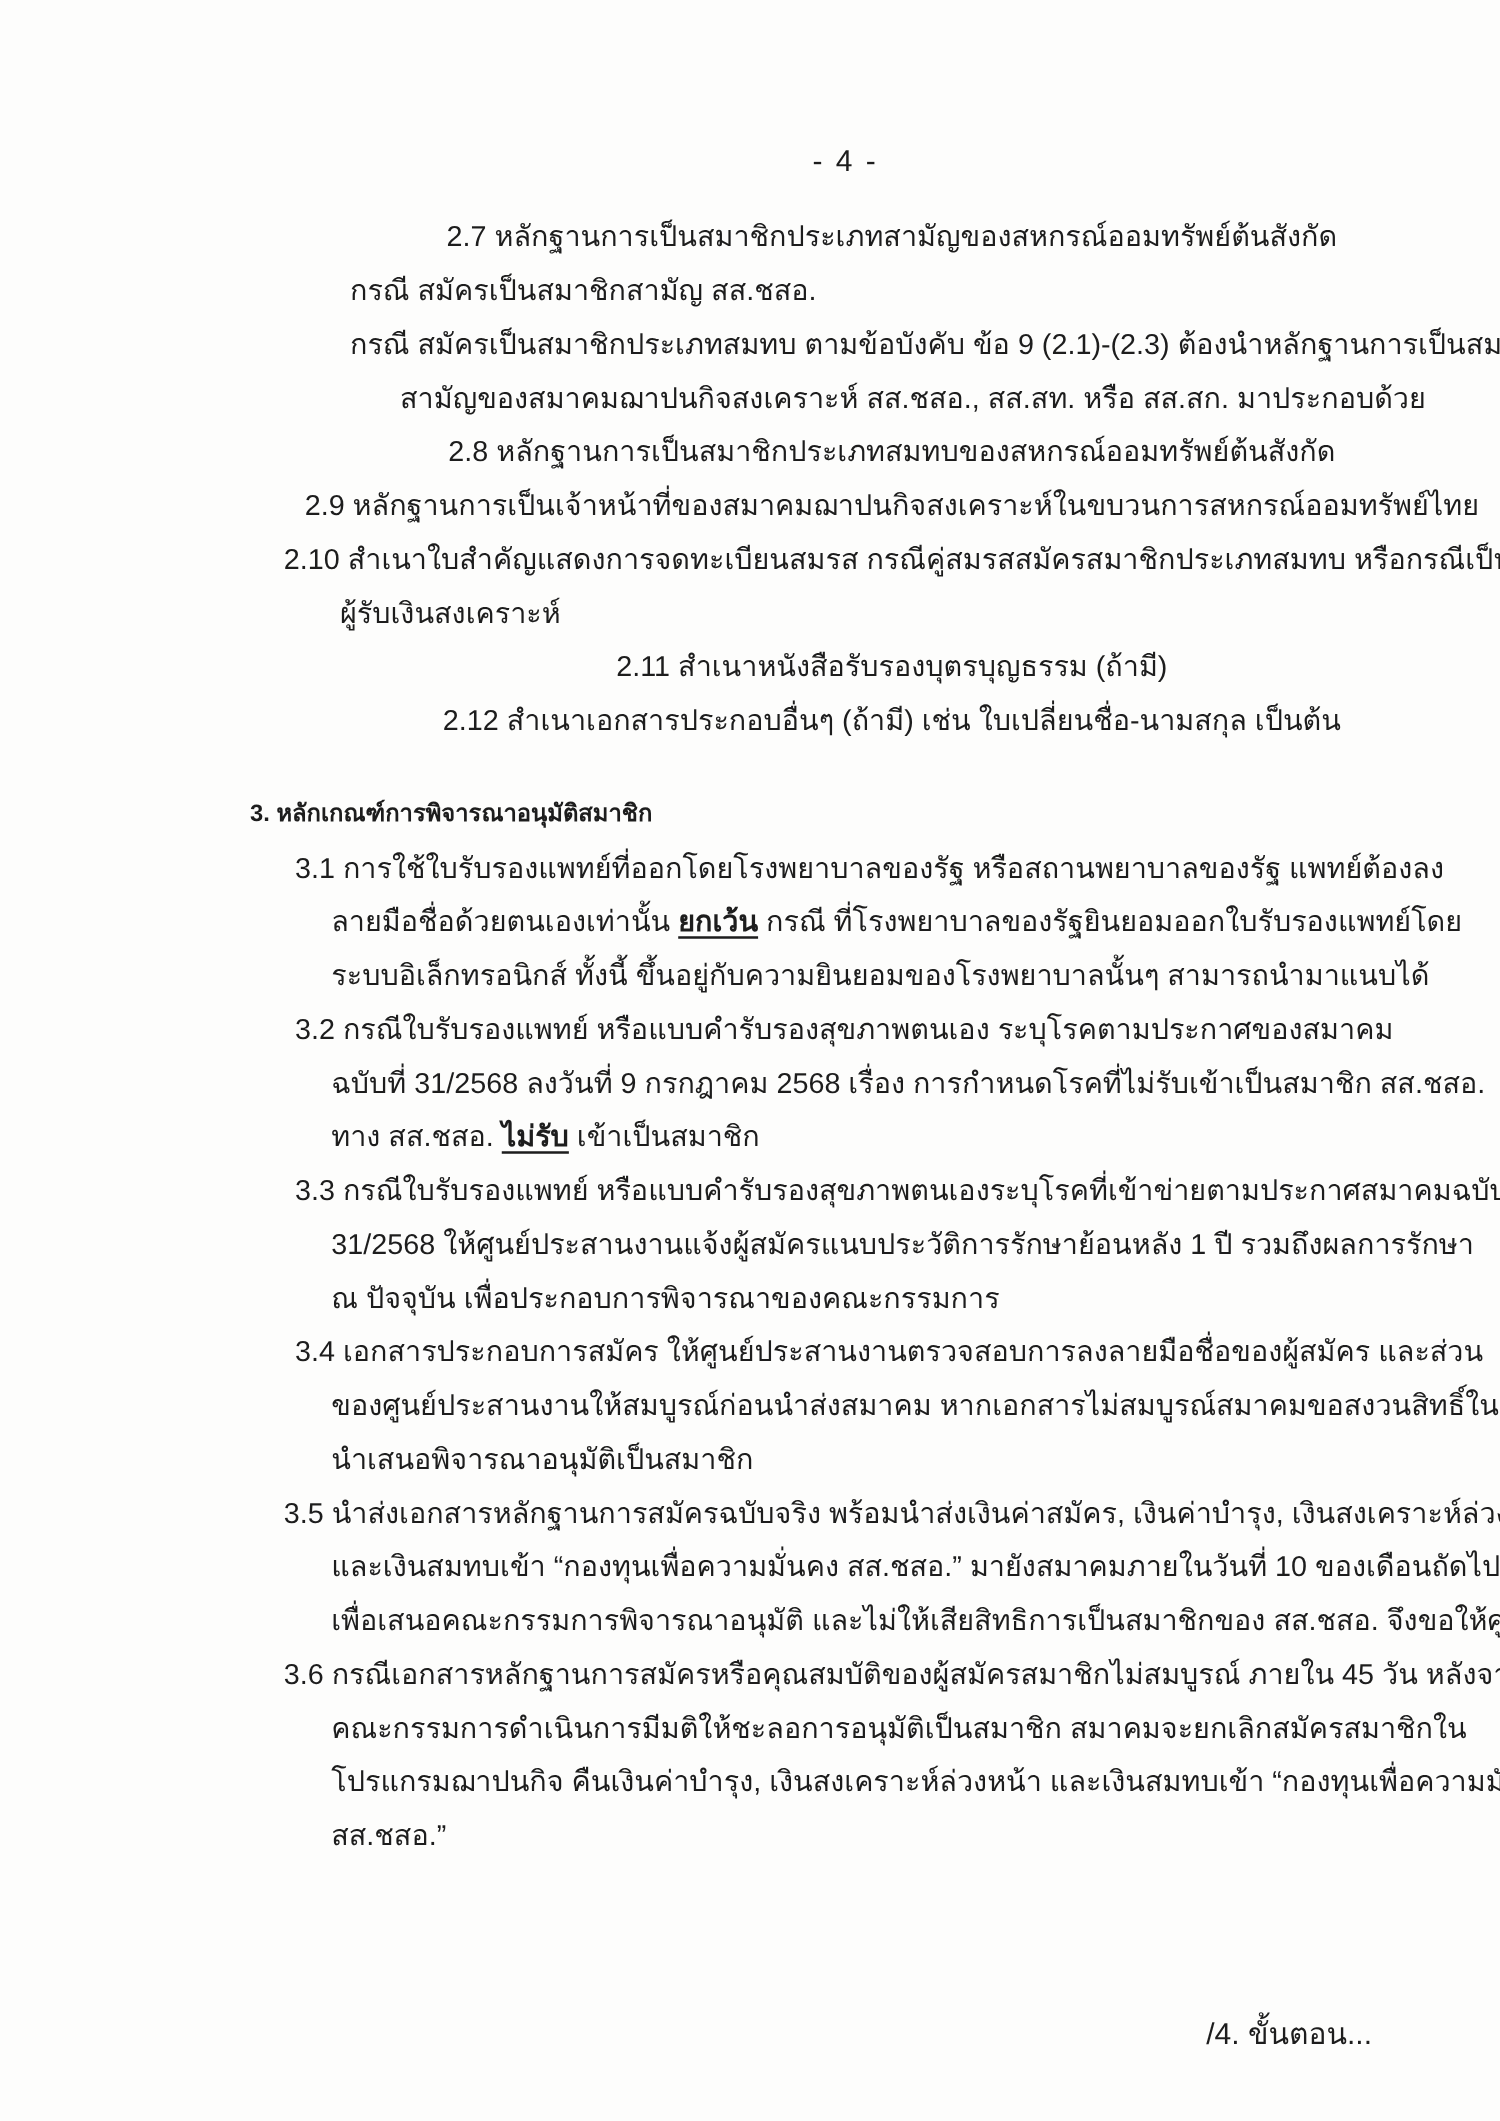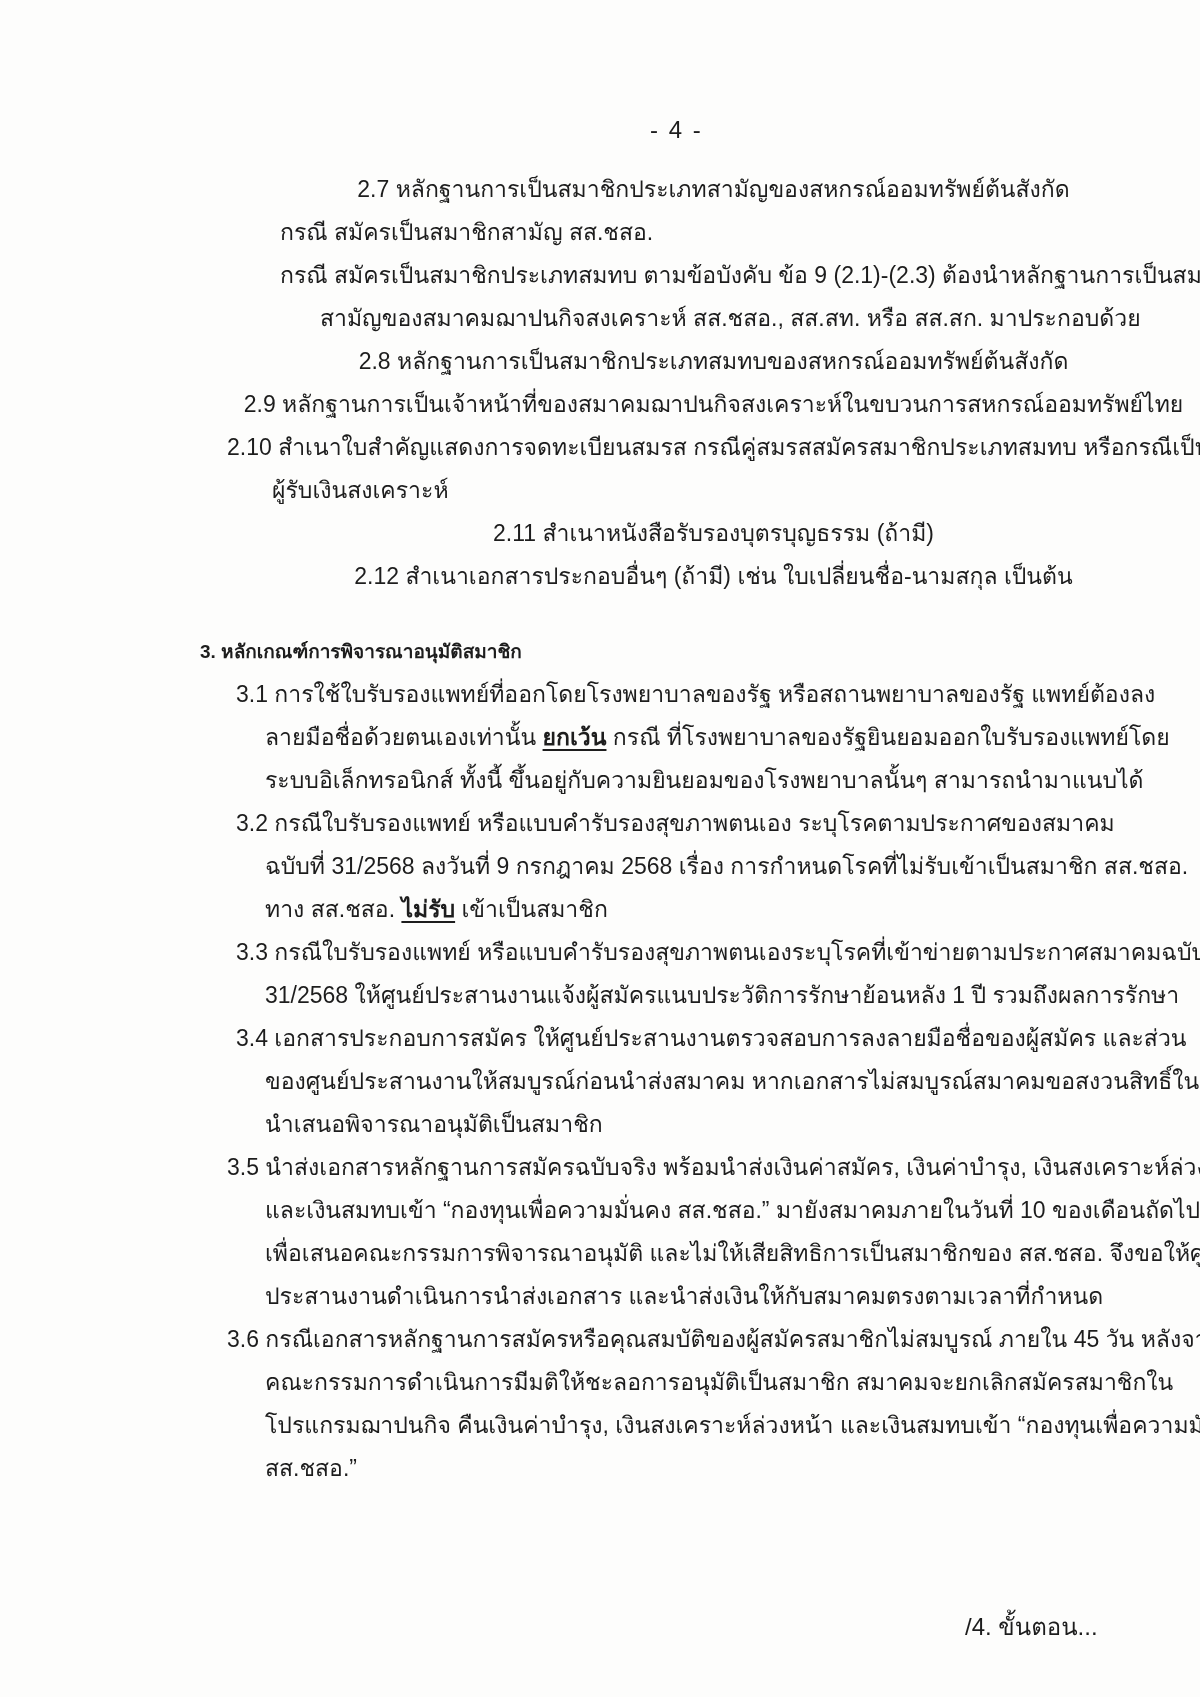--- a/index.html
+++ b/index.html
@@ -78,27 +78,27 @@
       <div class="line ind-item"><span class="seg">2.12 สำเนาเอกสารประกอบอื่นๆ (ถ้ามี) เช่น ใบเปลี่ยนชื่อ-นามสกุล เป็นต้น</span></div>
       <div class="line ind-header section-header"><span class="seg b">3. หลักเกณฑ์การพิจารณาอนุมัติสมาชิก</span></div>
       <div class="line ind-item3"><span class="seg">3.1 การใช้ใบรับรองแพทย์ที่ออกโดยโรงพยาบาลของรัฐ หรือสถานพยาบาลของรัฐ แพทย์ต้องลง</span></div>
       <div class="line ind-c1"><span class="seg">ลายมือชื่อด้วยตนเองเท่านั้น </span><span class="seg b u">ยกเว้น</span><span class="seg"> กรณี ที่โรงพยาบาลของรัฐยินยอมออกใบรับรองแพทย์โดย</span></div>
       <div class="line ind-c1"><span class="seg">ระบบอิเล็กทรอนิกส์ ทั้งนี้ ขึ้นอยู่กับความยินยอมของโรงพยาบาลนั้นๆ สามารถนำมาแนบได้</span></div>
       <div class="line ind-item3"><span class="seg">3.2 กรณีใบรับรองแพทย์ หรือแบบคำรับรองสุขภาพตนเอง ระบุโรคตามประกาศของสมาคม</span></div>
       <div class="line ind-c1"><span class="seg">ฉบับที่ 31/2568 ลงวันที่ 9 กรกฎาคม 2568 เรื่อง การกำหนดโรคที่ไม่รับเข้าเป็นสมาชิก สส.ชสอ.</span></div>
       <div class="line ind-c1"><span class="seg">ทาง สส.ชสอ. </span><span class="seg b u">ไม่รับ</span><span class="seg"> เข้าเป็นสมาชิก</span></div>
       <div class="line ind-item3"><span class="seg">3.3 กรณีใบรับรองแพทย์ หรือแบบคำรับรองสุขภาพตนเองระบุโรคที่เข้าข่ายตามประกาศสมาคมฉบับที่</span></div>
       <div class="line ind-c1"><span class="seg">31/2568 ให้ศูนย์ประสานงานแจ้งผู้สมัครแนบประวัติการรักษาย้อนหลัง 1 ปี รวมถึงผลการรักษา</span></div>
+      <div class="line ind-c1"><span class="seg">ณ ปัจจุบัน เพื่อประกอบการพิจารณาของคณะกรรมการ</span></div>
       <div class="line ind-item3"><span class="seg">3.4 เอกสารประกอบการสมัคร ให้ศูนย์ประสานงานตรวจสอบการลงลายมือชื่อของผู้สมัคร และส่วน</span></div>
       <div class="line ind-c1"><span class="seg">ของศูนย์ประสานงานให้สมบูรณ์ก่อนนำส่งสมาคม หากเอกสารไม่สมบูรณ์สมาคมขอสงวนสิทธิ์ในการ</span></div>
       <div class="line ind-c1"><span class="seg">นำเสนอพิจารณาอนุมัติเป็นสมาชิก</span></div>
       <div class="line ind-item"><span class="seg">3.5 นำส่งเอกสารหลักฐานการสมัครฉบับจริง พร้อมนำส่งเงินค่าสมัคร, เงินค่าบำรุง, เงินสงเคราะห์ล่วงหน้า</span></div>
       <div class="line ind-c1"><span class="seg">และเงินสมทบเข้า “กองทุนเพื่อความมั่นคง สส.ชสอ.” มายังสมาคมภายในวันที่ 10 ของเดือนถัดไป</span></div>
       <div class="line ind-c1"><span class="seg">เพื่อเสนอคณะกรรมการพิจารณาอนุมัติ และไม่ให้เสียสิทธิการเป็นสมาชิกของ สส.ชสอ. จึงขอให้ศูนย์</span></div>
-      <div class="line ind-c1"><span class="seg">ประสานงานดำเนินการนำส่งเอกสาร และนำส่งเงินให้กับสมาคมตรงตามเวลาที่กำหนด</span></div>
       <div class="line ind-item"><span class="seg">3.6 กรณีเอกสารหลักฐานการสมัครหรือคุณสมบัติของผู้สมัครสมาชิกไม่สมบูรณ์ ภายใน 45 วัน หลังจากที่</span></div>
       <div class="line ind-c1"><span class="seg">คณะกรรมการดำเนินการมีมติให้ชะลอการอนุมัติเป็นสมาชิก สมาคมจะยกเลิกสมัครสมาชิกใน</span></div>
       <div class="line ind-c1"><span class="seg">โปรแกรมฌาปนกิจ คืนเงินค่าบำรุง, เงินสงเคราะห์ล่วงหน้า และเงินสมทบเข้า “กองทุนเพื่อความมั่นคง</span></div>
       <div class="line ind-c1"><span class="seg">สส.ชสอ.”</span></div>
     </div>
 
   <div class="footer-note">/4. ขั้นตอน...</div>
 </div>
 
 </body></html>

